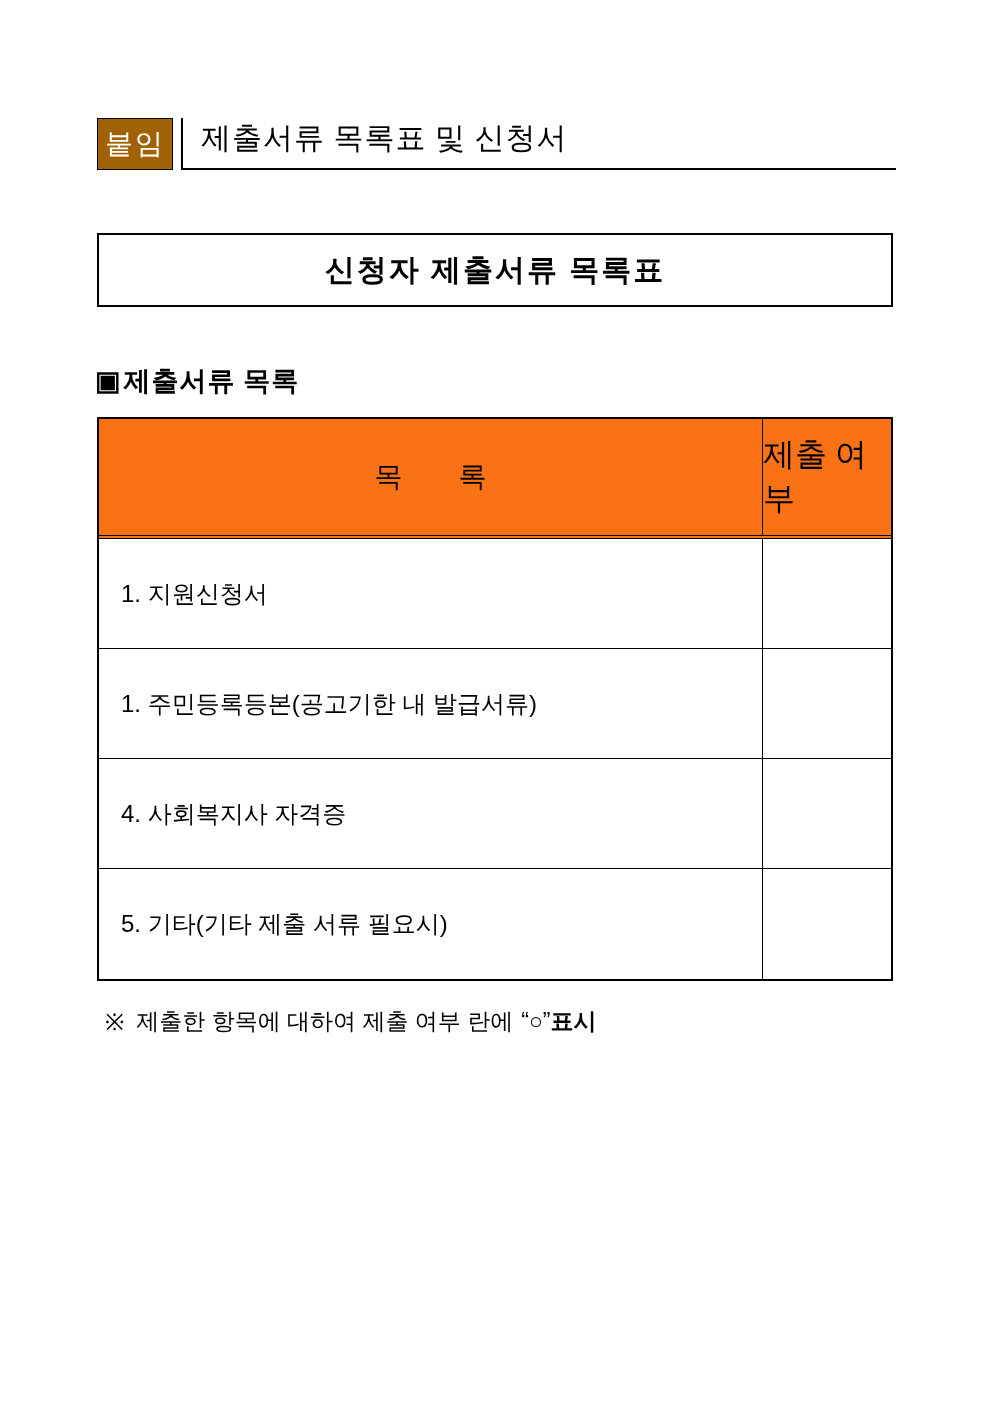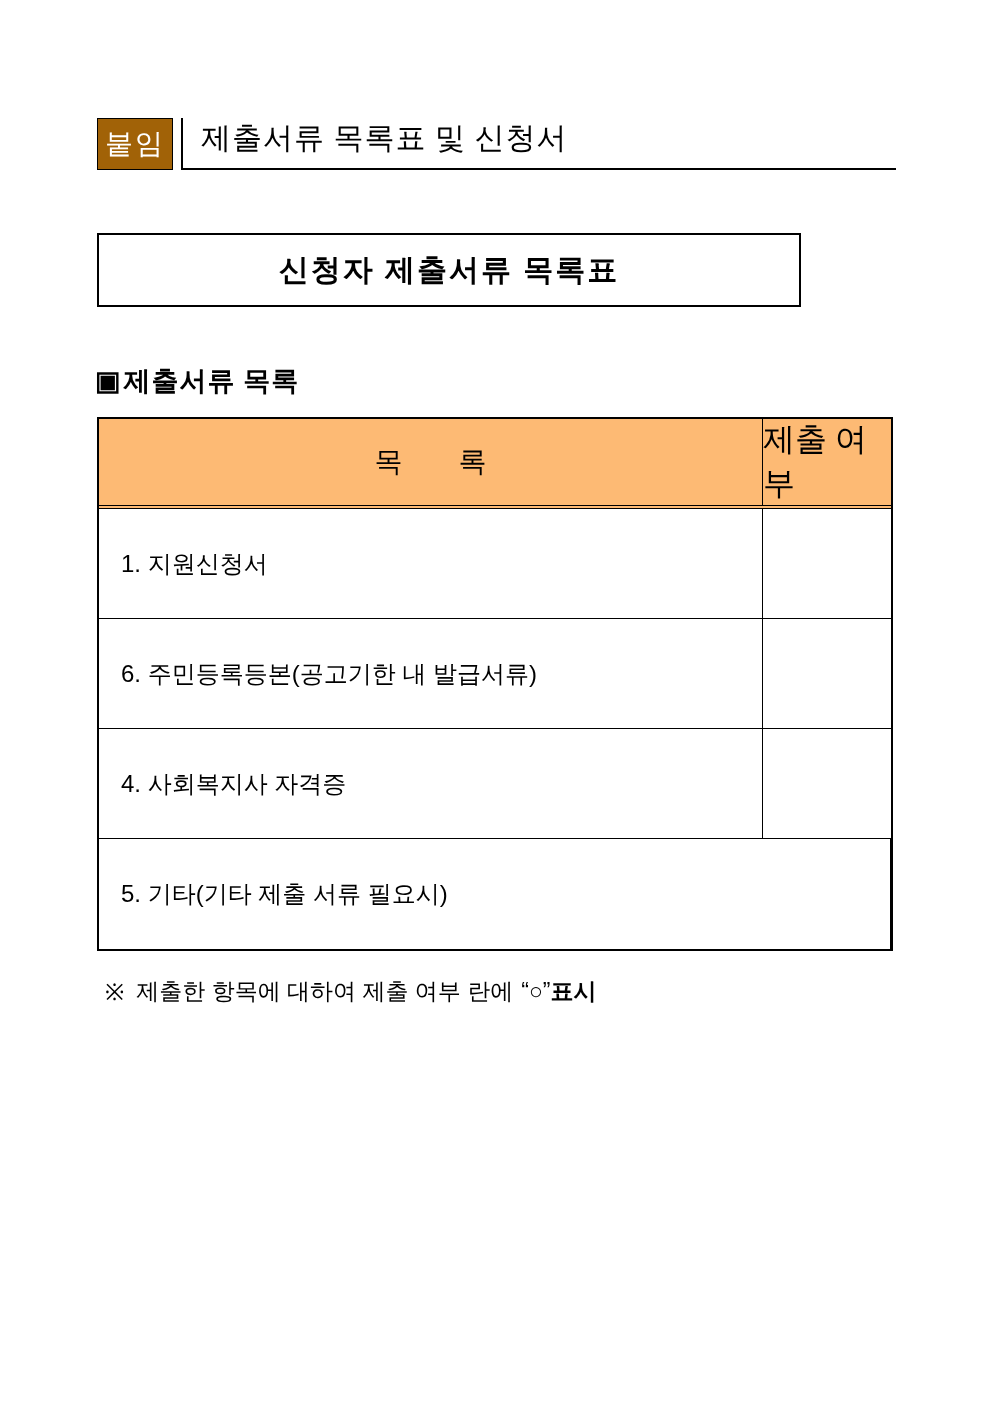--- a/index.html
+++ b/index.html
@@ -43,21 +43,21 @@
     align-items: flex-start;
     padding-left: 18px;
     font-family: "Liberation Serif", serif;
     font-size: 30px;
     letter-spacing: 1px;
   }
 
   
   .title-box {
     margin: 63px 96px 0 97px;
-    width: 704px;
+    width: 796px;
     height: 74px;
     border: 2px solid #000;
     display: flex;
     align-items: center;
     justify-content: center;
     font-family: "Liberation Sans", sans-serif;
     font-weight: bold;
     font-size: 30px;
     letter-spacing: 2px;
   }
@@ -75,22 +75,22 @@
   .section-heading .marker { margin-right: 2px; }
 
   
   .doc-table {
     margin: 18px 96px 0 97px;
     width: 796px;
     border: 2px solid #000;
   }
   .thead {
     display: flex;
-    height: 90px;
-    background: #fdba74;
+    height: 120px;
+    background: #f97316;
     border-bottom: 4px double #000;
   }
   .th-list {
     flex: 1;
     border-right: 1px solid #000;
     display: flex;
     align-items: center;
     justify-content: center;
     font-family: "Liberation Serif", serif;
     font-size: 28px;
@@ -101,21 +101,21 @@
     align-items: center;
     justify-content: center;
     font-family: "Liberation Serif", serif;
     font-size: 32px;
   }
   .trow {
     display: flex;
     height: 110px;
     border-bottom: 1px solid #000;
   }
-  .trow:last-child { border-bottom: none; flex-direction: column; }
+  .trow:last-child { border-bottom: none; }
   .cell-label {
     flex: 1;
     border-right: 1px solid #000;
     display: flex;
     align-items: center;
     padding-left: 22px;
     font-family: "Liberation Sans", sans-serif;
     font-size: 24px;
   }
   .cell-status { width: 128px; }
@@ -159,21 +159,21 @@
       <div class="th-list">목　　록</div>
       <div class="th-status">제출 여부</div>
     </div>
 
     <div class="trow">
       <div class="cell-label">1. 지원신청서</div>
       <div class="cell-status"></div>
     </div>
 
     <div class="trow">
-      <div class="cell-label">6. 주민등록등본(공고기한 내 발급서류)</div>
+      <div class="cell-label">1. 주민등록등본(공고기한 내 발급서류)</div>
       <div class="cell-status"></div>
     </div>
 
 
     <div class="trow">
       <div class="cell-label">4. 사회복지사 자격증</div>
       <div class="cell-status"></div>
     </div>
 
     <div class="trow">

